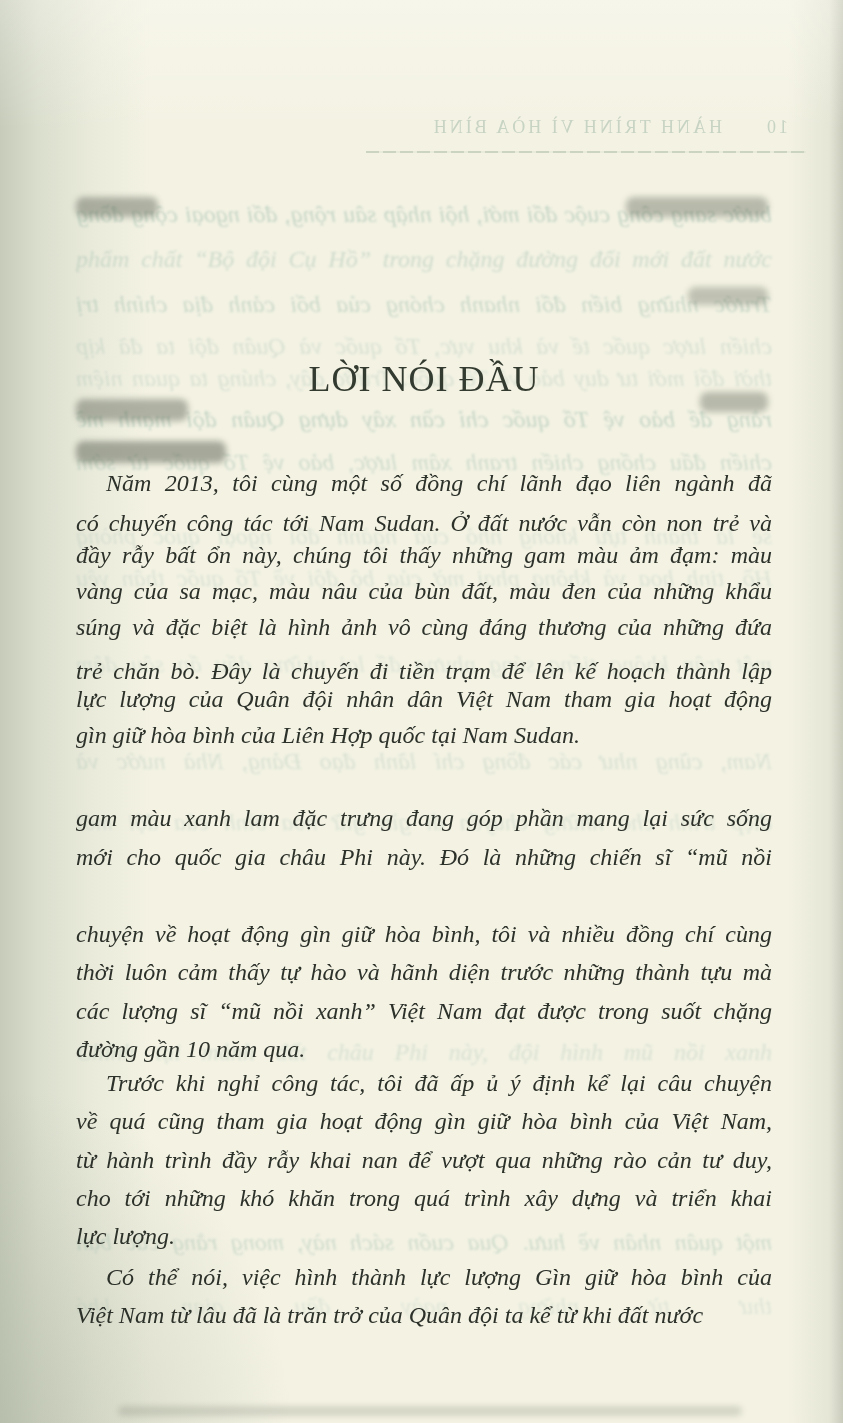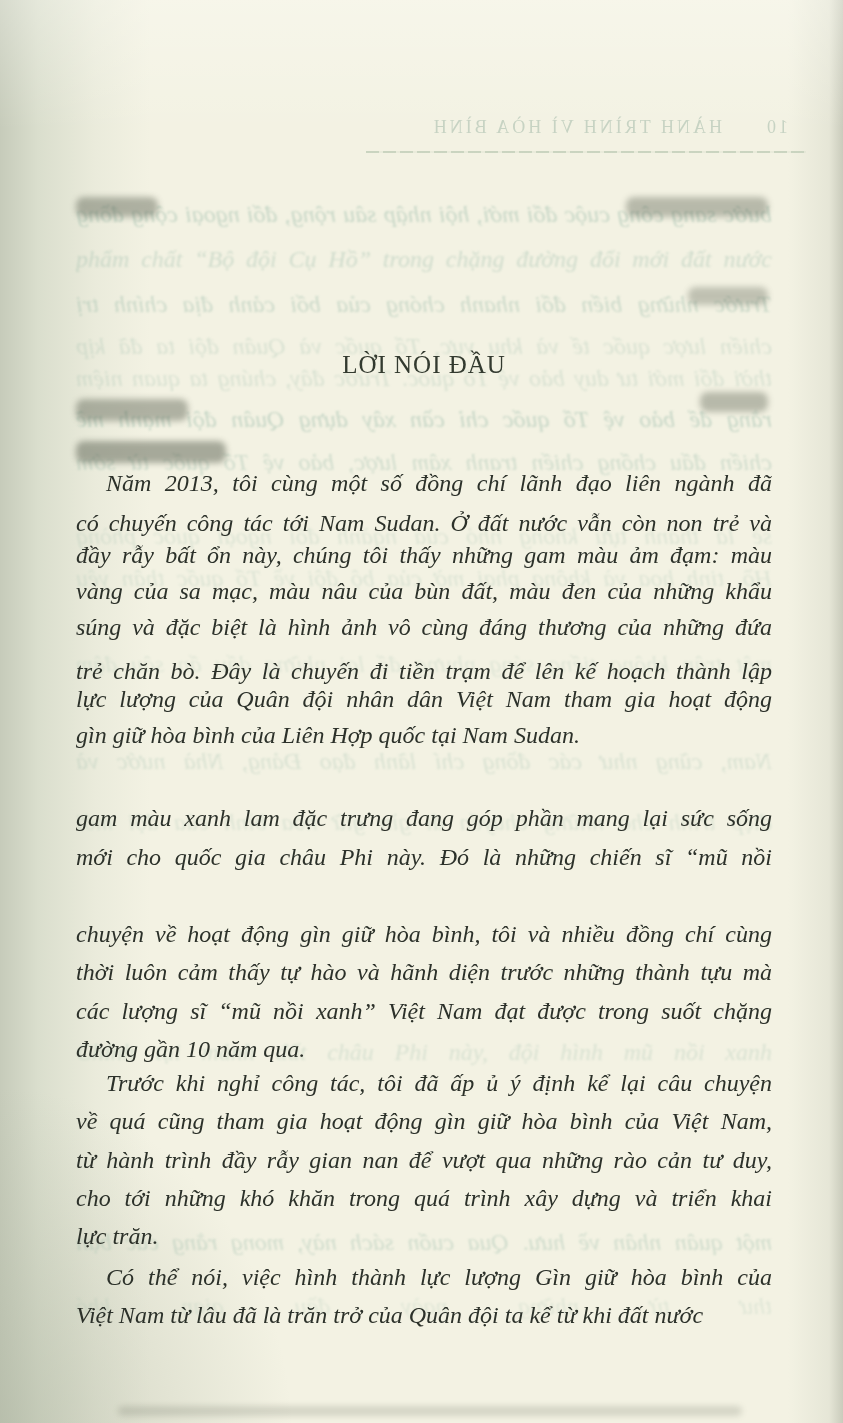--- a/index.html
+++ b/index.html
@@ -34,21 +34,21 @@
     position:absolute;left:76px;width:696px;height:32px;line-height:32px;
     font-style:italic;font-size:24px;color:#9cbcab;
     filter:blur(1px);white-space:nowrap;overflow:hidden;
     text-align:justify;text-align-last:justify;
   }
   .gl.mir{transform:scaleX(-1);}
   .sm{position:absolute;border-radius:8px;background:#4a5142;filter:blur(3px);}
   
   .title{
     position:absolute;top:334px;left:76px;width:696px;height:52px;
-    text-align:center;font-size:25px;letter-spacing:1px;color:#333a2f;
+    text-align:center;font-size:36px;letter-spacing:1px;color:#333a2f;
     font-weight:500;
   }
   .bl{
     position:absolute;left:76px;width:696px;height:34px;line-height:30px;
     font-style:italic;font-size:24px;color:#2c312a;
     text-align:justify;text-align-last:justify;overflow:hidden;
   }
   .bl.first{text-indent:30px;}
   .bl.last{text-align-last:left;}
 </style>
@@ -100,20 +100,20 @@
 
   <div class="bl" style="top:803px">gam màu xanh lam đặc trưng đang góp phần mang lại sức sống</div>
   <div class="bl" style="top:842px">mới cho quốc gia châu Phi này. Đó là những chiến sĩ “mũ nồi</div>
   <div class="bl" style="top:919px">chuyện về hoạt động gìn giữ hòa bình, tôi và nhiều đồng chí cùng</div>
   <div class="bl" style="top:957px">thời luôn cảm thấy tự hào và hãnh diện trước những thành tựu mà</div>
   <div class="bl" style="top:996px">các lượng sĩ “mũ nồi xanh” Việt Nam đạt được trong suốt chặng</div>
   <div class="bl last" style="top:1034px">đường gần 10 năm qua.</div>
 
   <div class="bl first" style="top:1068px">Trước khi nghỉ công tác, tôi đã ấp ủ ý định kể lại câu chuyện</div>
   <div class="bl" style="top:1106px">về quá cũng tham gia hoạt động gìn giữ hòa bình của Việt Nam,</div>
-  <div class="bl" style="top:1145px">từ hành trình đầy rẫy gian nan để vượt qua những rào cản tư duy,</div>
+  <div class="bl" style="top:1145px">từ hành trình đầy rẫy khai nan để vượt qua những rào cản tư duy,</div>
   <div class="bl" style="top:1183px">cho tới những khó khăn trong quá trình xây dựng và triển khai</div>
-  <div class="bl last" style="top:1221px">lực trăn.</div>
+  <div class="bl last" style="top:1221px">lực lượng.</div>
 
   <div class="bl first" style="top:1262px">Có thể nói, việc hình thành lực lượng Gìn giữ hòa bình của</div>
   <div class="bl last" style="top:1300px">Việt Nam từ lâu đã là trăn trở của Quân đội ta kể từ khi đất nước</div>
 
 </div>
 
 </body></html>

